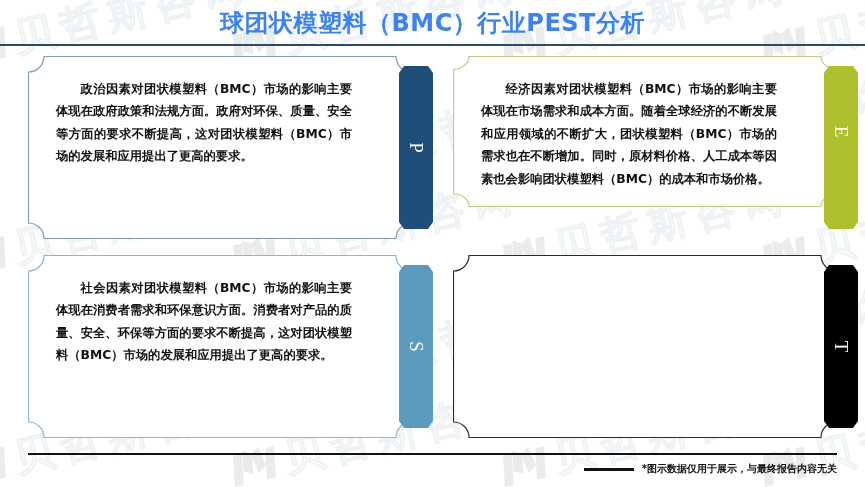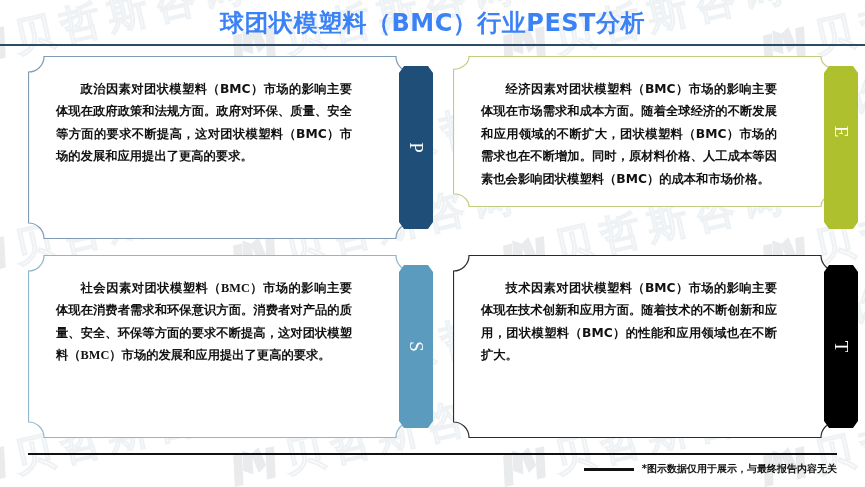--- a/index.html
+++ b/index.html
@@ -346,35 +346,34 @@
       </svg>
       <span class="letter">E</span>
     </div>
   </div>
 
   <div class="quad" style="left:28px; top:207px; width:384px; height:183px;">
     <svg class="panel-svg" viewBox="0 0 384 183" preserveAspectRatio="none">
       <path d="M0.5,16 A15.5,15.5 0 0 0 16,0.5 L368,0.5 A15.5,15.5 0 0 0 383.5,16
                L383.5,167 A15.5,15.5 0 0 0 368,182.5 L16,182.5 A15.5,15.5 0 0 0 0.5,167 Z" fill="#ffffff" stroke="#8fb6cc" stroke-width="1.2"></path>
     </svg>
-    <div class="body-text" style="left:28px; right:60px; top:22px;font-family:Liberation Serif, serif;">社会因素对团状模塑料（BMC）市场的影响主要体现在消费者需求和环保意识方面。消费者对产品的质量、安全、环保等方面的要求不断提高，这对团状模塑料（BMC）市场的发展和应用提出了更高的要求。</div>
+    <div class="body-text" style="left:28px; right:60px; top:22px;">社会因素对团状模塑料（BMC）市场的影响主要体现在消费者需求和环保意识方面。消费者对产品的质量、安全、环保等方面的要求不断提高，这对团状模塑料（BMC）市场的发展和应用提出了更高的要求。</div>
     <div class="tab" style="right:-21px; top:10px; bottom:10px;">
       <svg class="tab-shape" viewBox="0 0 34 163" preserveAspectRatio="none">
         <path d="M0,7 L5,0 L29,0 L34,7 L34,156 L29,163 L5,163 L0,156 Z" fill="#5A9BBE"></path>
       </svg>
       <span class="letter">S</span>
     </div>
   </div>
 
   <div class="quad" style="left:453px; top:207px; width:384px; height:183px;">
     <svg class="panel-svg" viewBox="0 0 384 183" preserveAspectRatio="none">
       <path d="M0.5,16 A15.5,15.5 0 0 0 16,0.5 L368,0.5 A15.5,15.5 0 0 0 383.5,16
                L383.5,167 A15.5,15.5 0 0 0 368,182.5 L16,182.5 A15.5,15.5 0 0 0 0.5,167 Z" fill="#ffffff" stroke="#2b2b2b" stroke-width="1.2"></path>
     </svg>
-    <div class="body-text" style="left:28px; right:60px; top:22px;">技术因素对团状模塑料（BMC）市场的影响主要体现在技术创新和应用方面。随着技术的不断创新和应用，团状模塑料（BMC）的性能和应用领域也在不断扩大。</div>
     <div class="tab" style="right:-21px; top:10px; bottom:10px;">
       <svg class="tab-shape" viewBox="0 0 34 163" preserveAspectRatio="none">
         <path d="M0,7 L5,0 L29,0 L34,7 L34,156 L29,163 L5,163 L0,156 Z" fill="#000000"></path>
       </svg>
       <span class="letter">T</span>
     </div>
   </div>
 
 </div>
 

